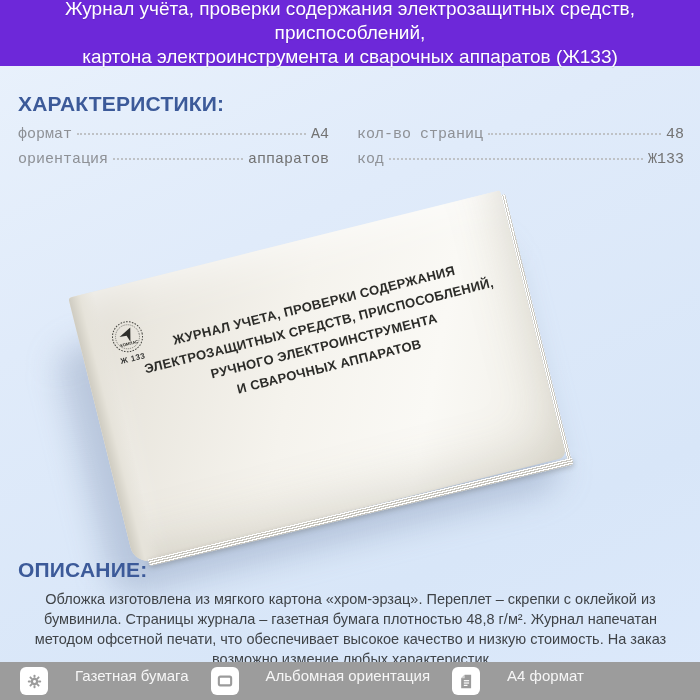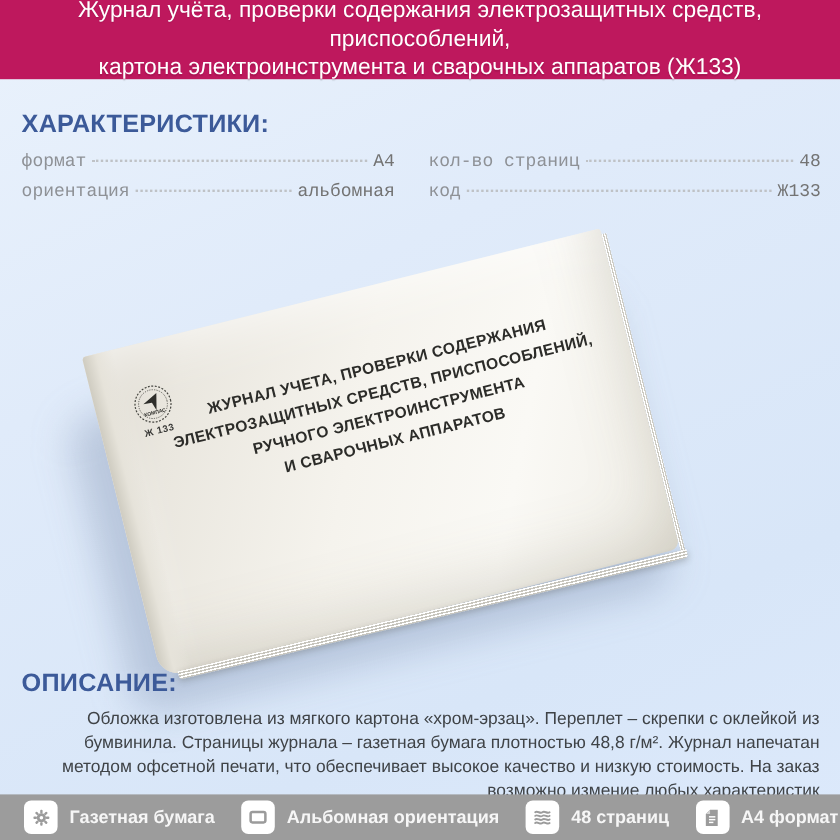--- a/index.html
+++ b/index.html
@@ -5,21 +5,21 @@
   * { margin:0; padding:0; box-sizing:border-box; }
   html,body { width:700px; height:700px; }
   body {
     font-family: "Liberation Sans", "DejaVu Sans", sans-serif;
     width:700px; height:700px; overflow:hidden; position:relative;
     background: linear-gradient(155deg, #eaf2fc 0%, #e0ebfa 35%, #d8e6f8 75%, #dce9fb 100%);
   }
 
   
   .header-bar {
-    height:66px; background:#be185d;
+    height:66px; background:#6d28d9;
     display:flex; flex-direction:column; align-items:center; justify-content:center;
     color:#ffffff; font-size:19px; line-height:24px; text-align:center;
     text-shadow:0 1px 1px rgba(0,0,0,.12);
   }
 
   
   .section-heading {
     color:#3c5a99; font-size:21px; font-weight:bold; letter-spacing:.2px;
   }
   .chars { padding:26px 16px 0 18px; }
@@ -69,29 +69,29 @@
   }
   .cover-title span { display:block; }
   .stamp { position:absolute; left:22px; top:34px; width:52px; text-align:center; color:#3a3a38; }
   .stamp svg { display:block; margin:0 auto; }
   .stamp-code { font-size:8px; font-weight:bold; letter-spacing:.5px; margin-top:-4px; }
 
   
   .descr { position:absolute; left:0; right:0; top:558px; padding:0 17px 0 18px; }
   .descr-text {
     margin-top:7px; font-size:14.5px; line-height:20px; color:#3f4347;
-    text-align:right; hyphens:auto; -webkit-hyphens:auto;
+    text-align:center; hyphens:auto; -webkit-hyphens:auto;
   }
 
   
   .footer-bar {
     position:absolute; left:0; right:0; bottom:0; height:38px; background:#9c9c9c;
     display:flex; align-items:center; gap:22px; padding-left:20px;
   }
-  .footer-item { display:flex; align-items:center; gap:10px;font-weight:bold; }
+  .footer-item { display:flex; gap:27px; }
   .fi-icon {
     width:28px; height:28px; background:#ffffff; border-radius:6px;
     display:flex; align-items:center; justify-content:center; flex:0 0 auto;
   }
   .fi-label { color:#f6f6f6; font-size:15px; white-space:nowrap; }
 </style>
 </head>
 <body>
 
 <div class="header-bar">
@@ -104,21 +104,21 @@
   <div class="char-cols">
     <div class="char-col left">
       <div class="char-row">
         <span class="char-label">формат</span>
         <span class="char-dots"></span>
         <span class="char-value">А4</span>
       </div>
       <div class="char-row">
         <span class="char-label">ориентация</span>
         <span class="char-dots"></span>
-        <span class="char-value">альбомная</span>
+        <span class="char-value">аппаратов</span>
       </div>
     </div>
     <div class="char-col right">
       <div class="char-row">
         <span class="char-label">кол-во страниц</span>
         <span class="char-dots"></span>
         <span class="char-value">48</span>
       </div>
       <div class="char-row">
         <span class="char-label">код</span>
@@ -180,31 +180,20 @@
   <div class="footer-item">
     <span class="fi-icon">
       <svg width="18" height="18" viewBox="0 0 24 24">
         <rect x="3.8" y="6.2" width="16.4" height="11.6" rx="2" fill="none" stroke="#9b9b9b" stroke-width="2.8"></rect>
       </svg>
     </span>
     <span class="fi-label">Альбомная ориентация</span>
   </div>
   <div class="footer-item">
     <span class="fi-icon">
-      <svg width="18" height="18" viewBox="0 0 24 24" fill="none" stroke="#9b9b9b" stroke-width="2.1" stroke-linecap="round">
-        <path d="M4 6.5 c2.6 -2.2 5.4 2.2 8 0 c2.6 -2.2 5.4 2.2 8 0"></path>
-        <path d="M4 10.5 c2.6 -2.2 5.4 2.2 8 0 c2.6 -2.2 5.4 2.2 8 0"></path>
-        <path d="M4 14.5 c2.6 -2.2 5.4 2.2 8 0 c2.6 -2.2 5.4 2.2 8 0"></path>
-        <path d="M4 18.5 c2.6 -2.2 5.4 2.2 8 0 c2.6 -2.2 5.4 2.2 8 0"></path>
-      </svg>
-    </span>
-    <span class="fi-label">48 страниц</span>
-  </div>
-  <div class="footer-item">
-    <span class="fi-icon">
       <svg width="17" height="17" viewBox="0 0 24 24">
         <path d="M18.5 2.5 H9.5 L4.5 7.5 V21.5 H18.5 Z" fill="#9b9b9b"></path>
         <path d="M9.5 2.5 L4.5 7.5 H9.5 Z" fill="#d2d2d2"></path>
         <rect x="8.2" y="10" width="7.5" height="1.7" fill="#ffffff"></rect>
         <rect x="8.2" y="13.3" width="7.5" height="1.7" fill="#ffffff"></rect>
         <rect x="8.2" y="16.6" width="5.2" height="1.7" fill="#ffffff"></rect>
       </svg>
     </span>
     <span class="fi-label">А4 формат</span>
   </div>

